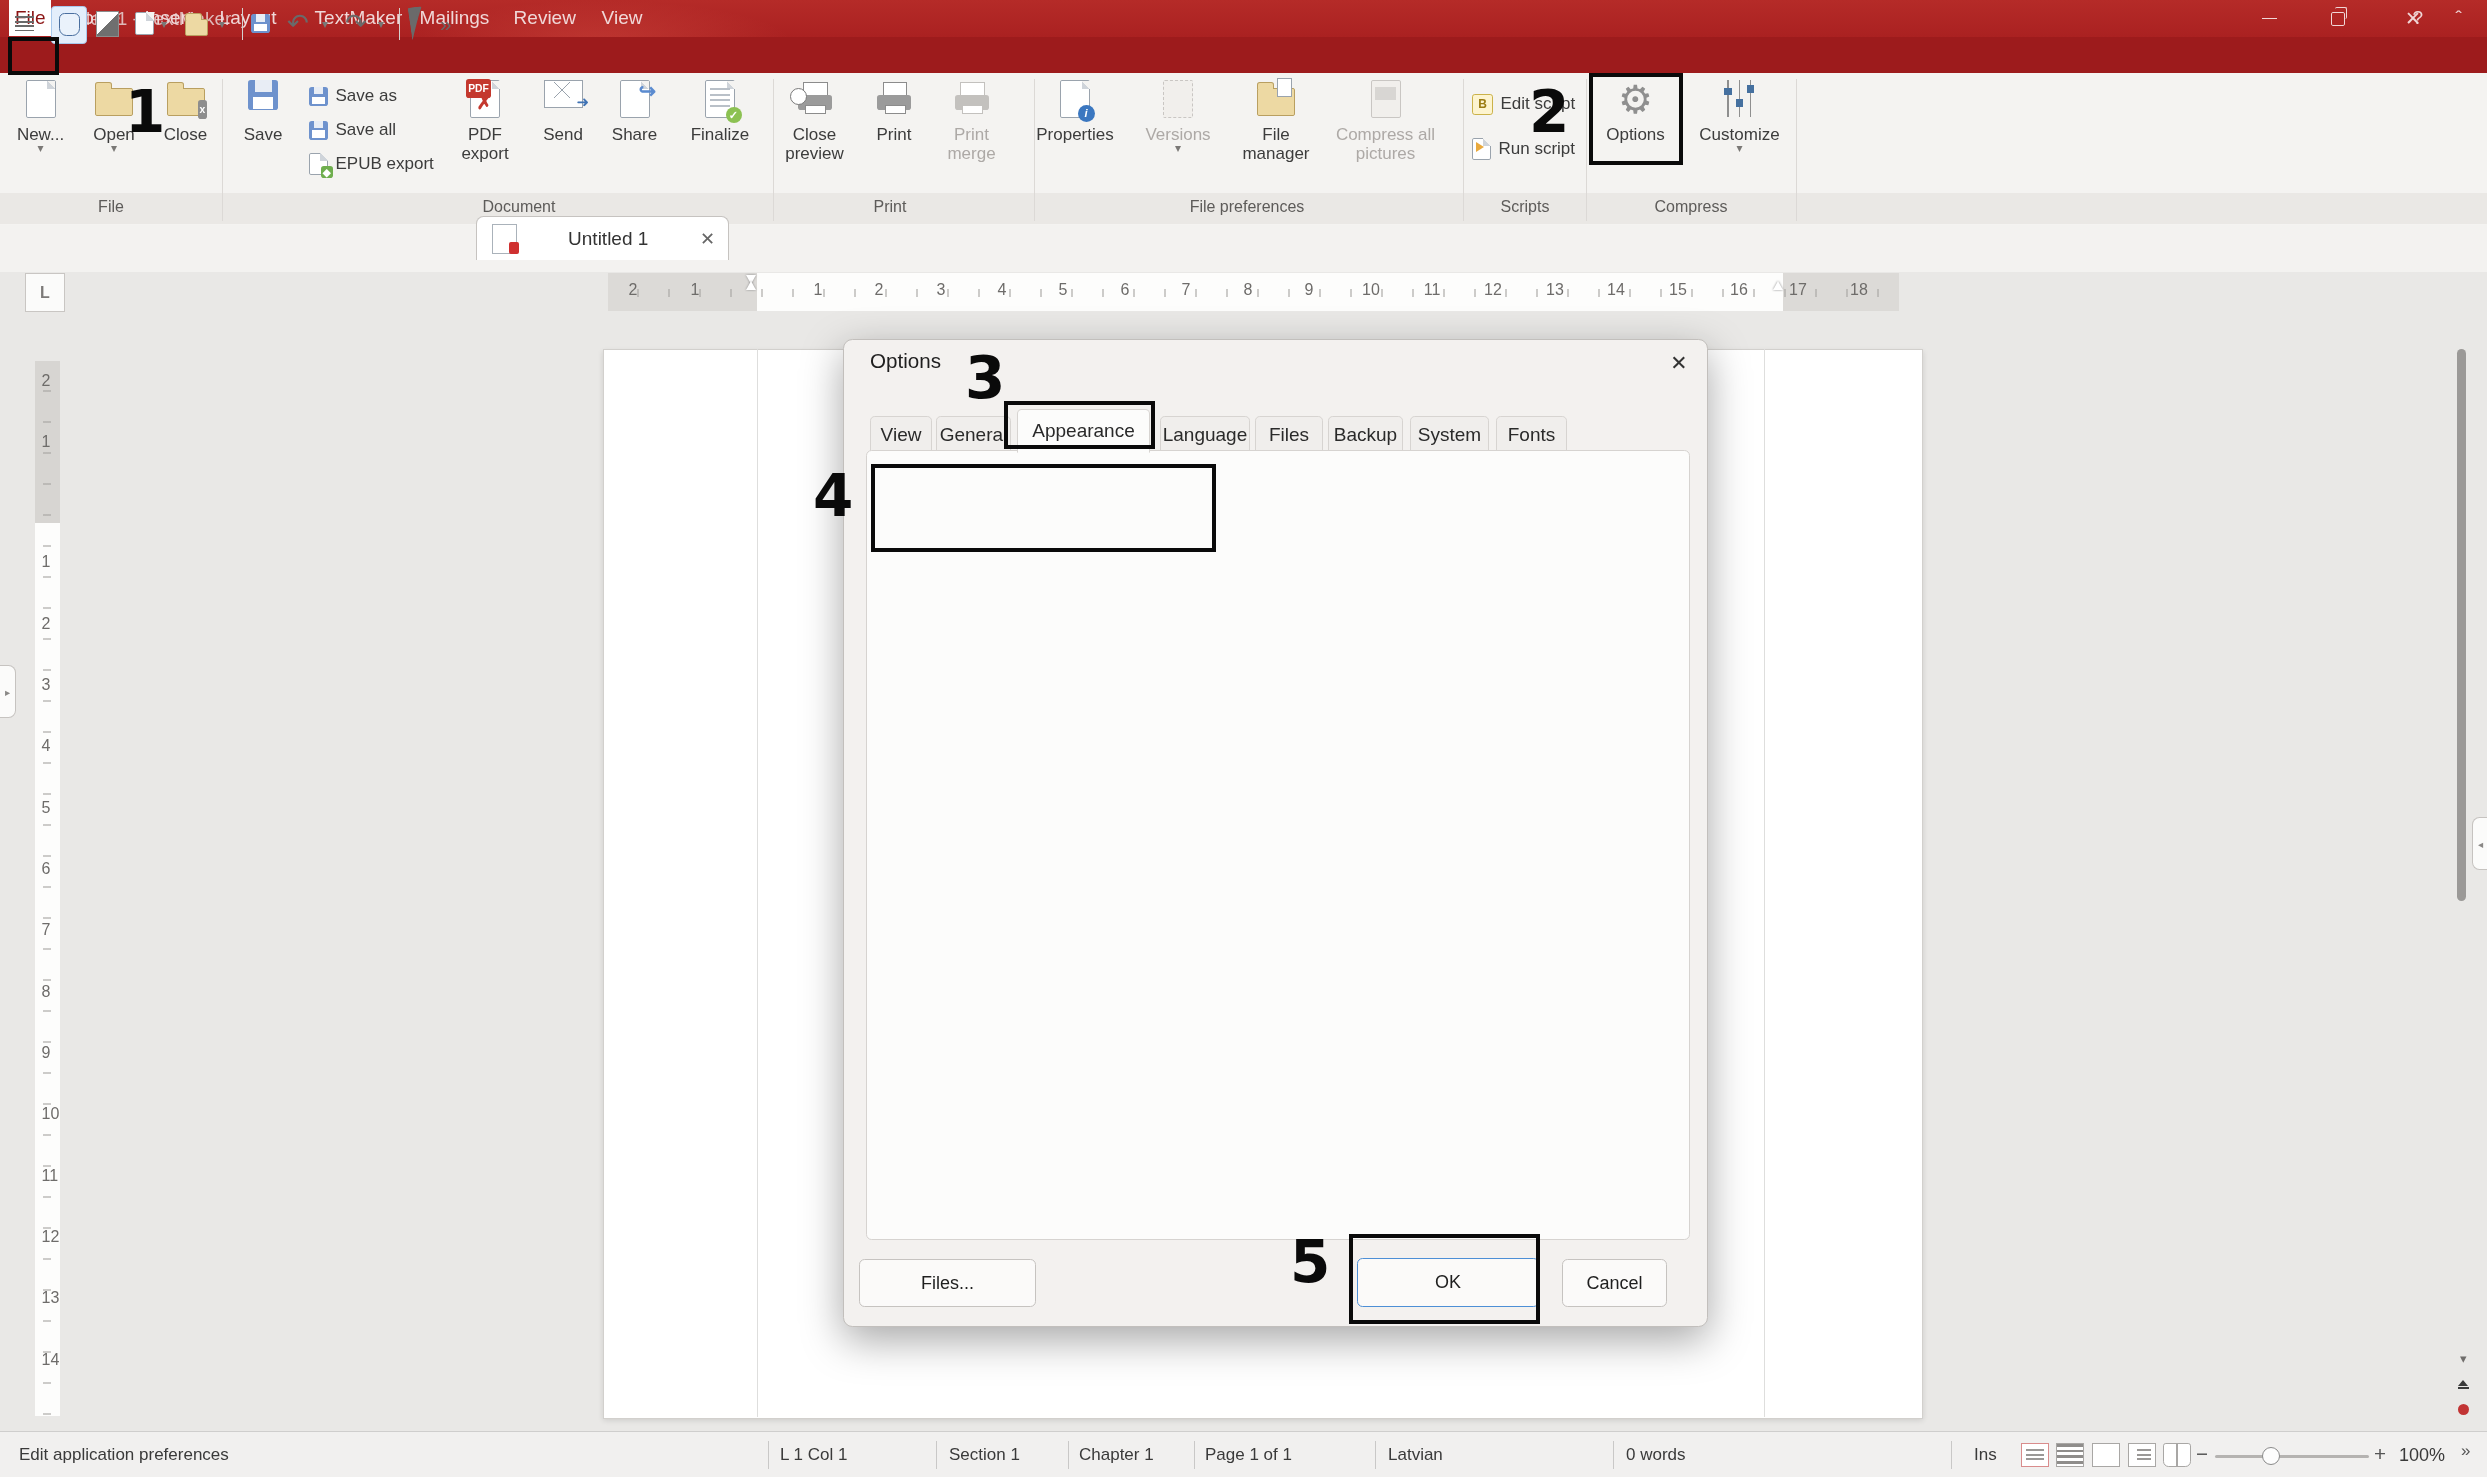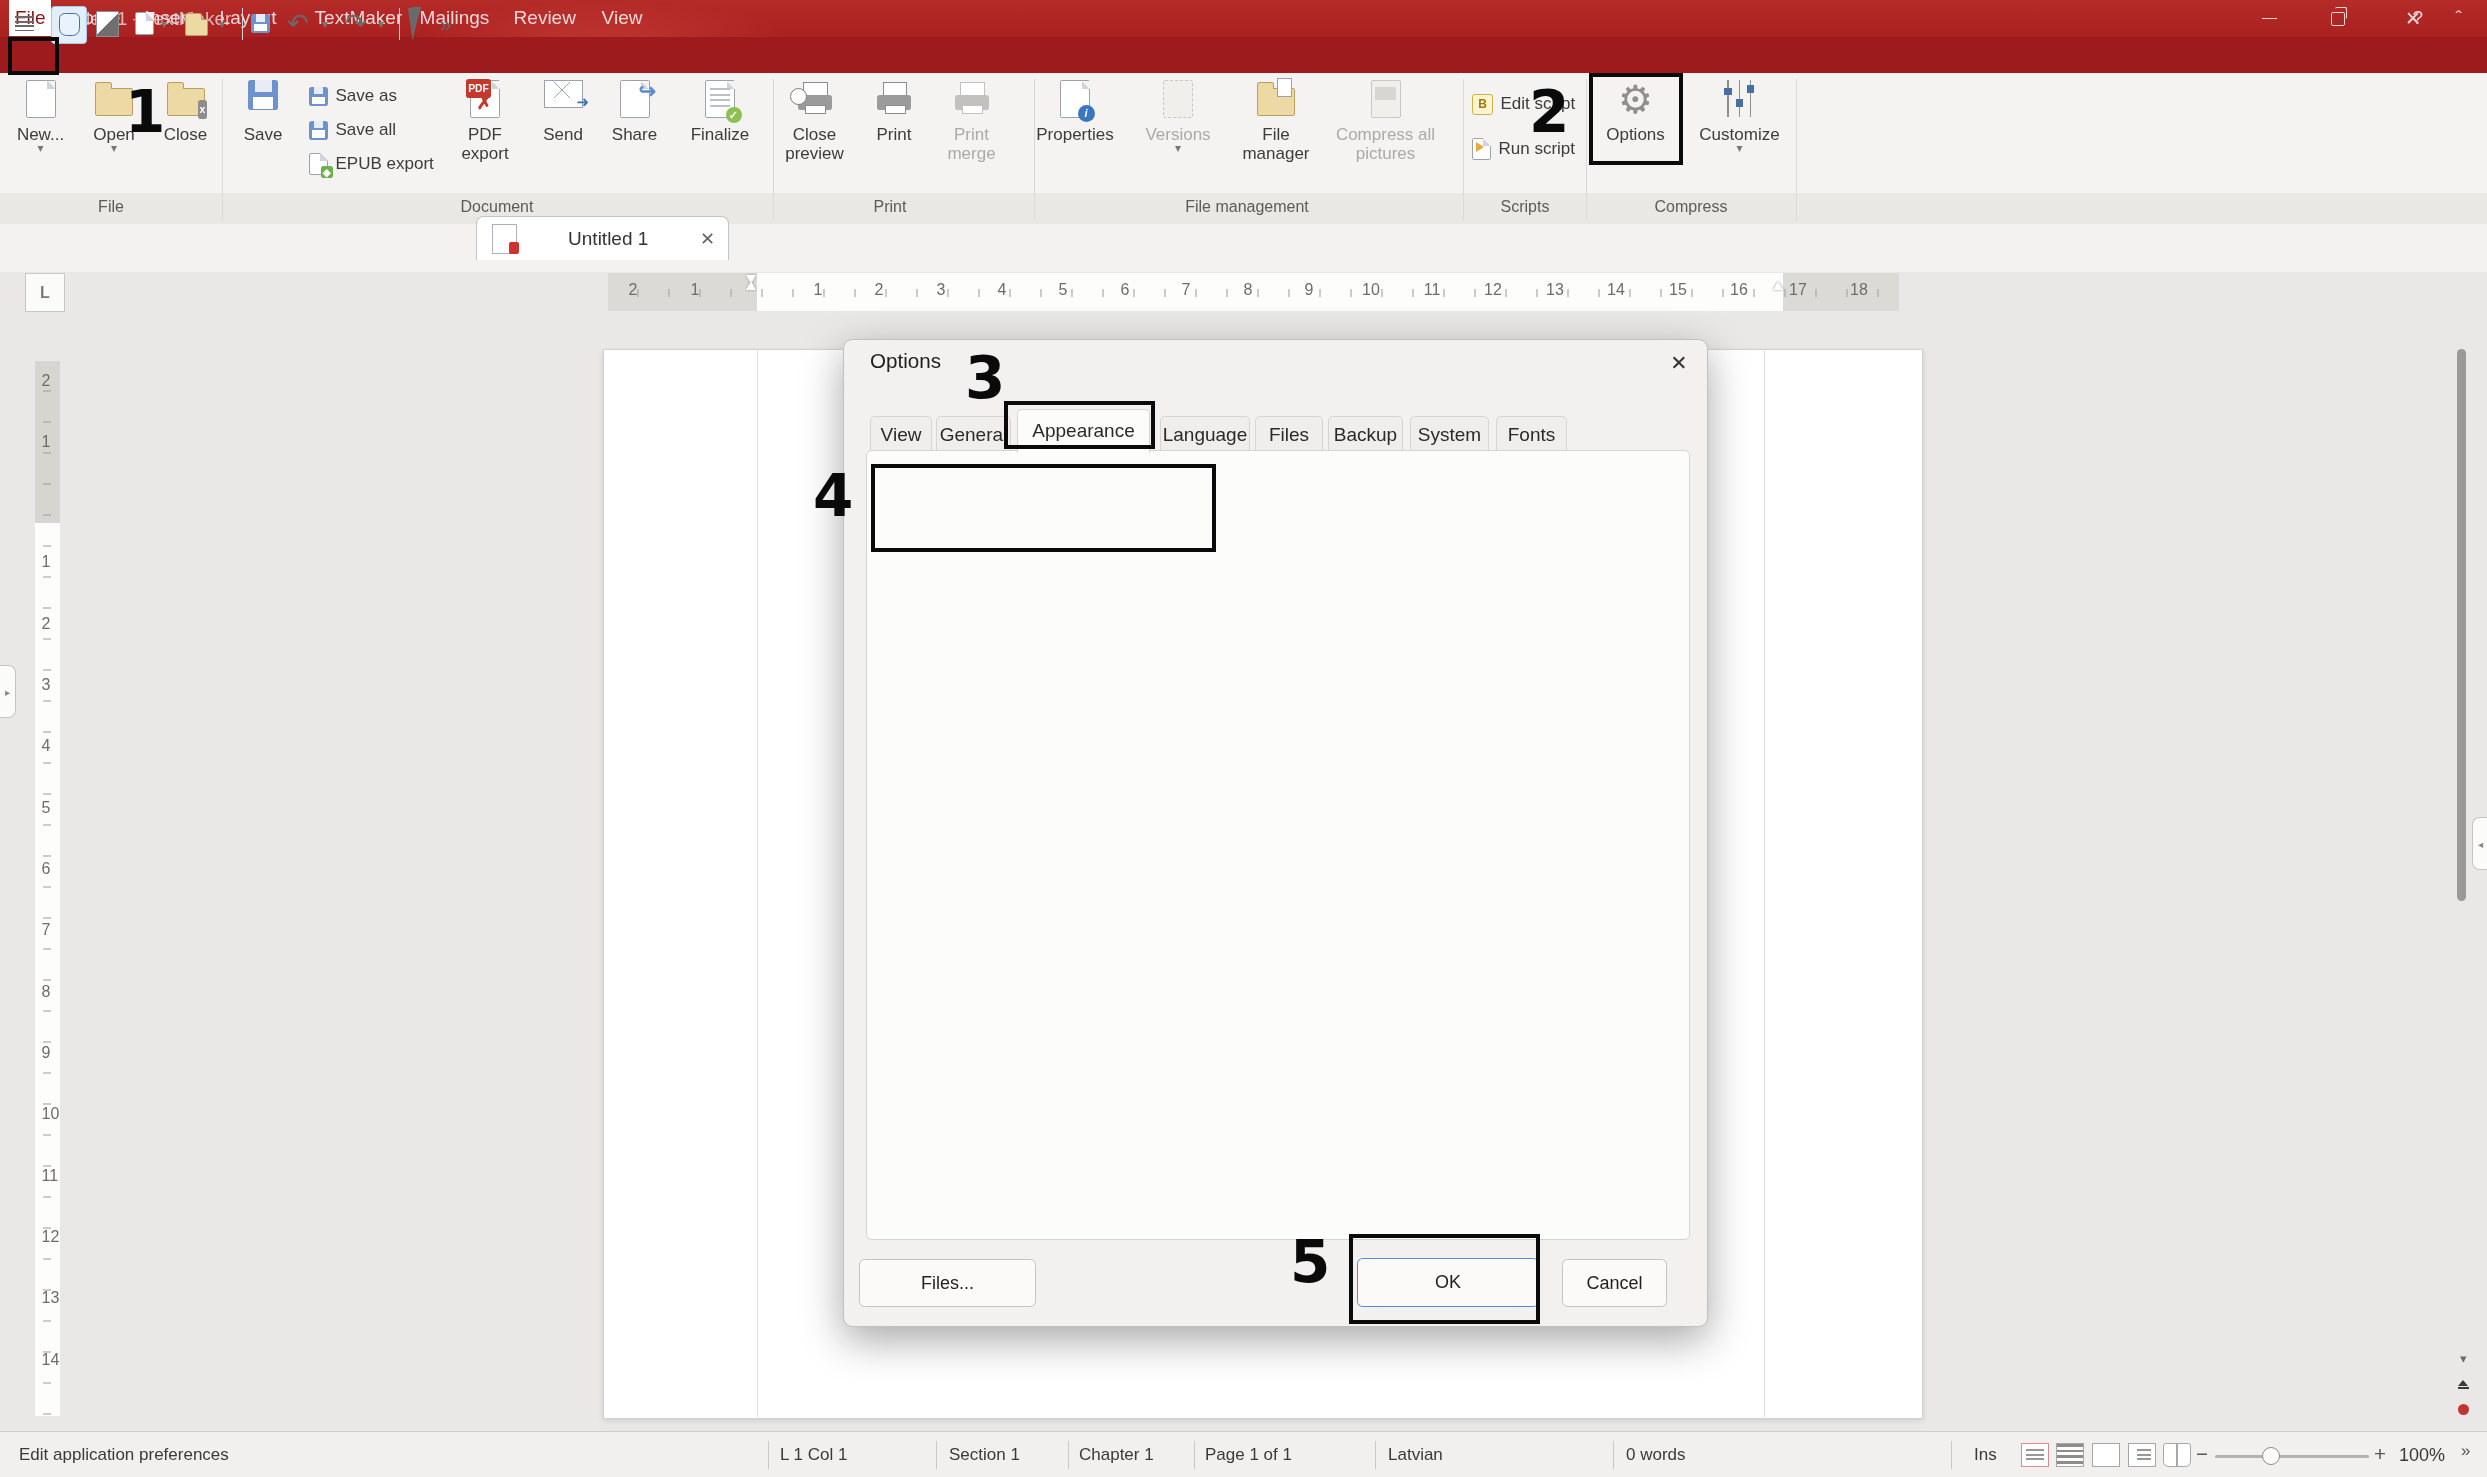--- a/index.html
+++ b/index.html
@@ -269,21 +269,21 @@
   </div>
   <div class="abs rbtn" style="left:678px;width:84px">
     <div class="ric">
         <div class="ic-page ic-lines">
           <span class="circ" style="right:-7.5px;bottom:-5.6px;width:16px;height:16px;background:#8cc152;font-size:11.2px;line-height:16px">✓</span>
         </div>
       </div>
     <div>Finalize</div>
   </div>
   <div class="abs gsep" style="left:773px"></div>
-  <div class="abs gcaption" style="left:497px">Document</div>
+  <div class="abs gcaption" style="left:519px">Document</div>
 
   <div class="abs rbtn" style="left:777px;width:75px">
     <div class="ric">
         <div class="ic-printer">
           <div class="paper"></div>
           <div class="body"></div>
           <div class="out"></div>
           <span class="circ" style="left:-7.5px;top:1.9px;width:15px;height:15px;background:#fff;border:1.9px solid #7a7a7a"></span>
         </div>
       </div>
@@ -337,21 +337,21 @@
   </div>
   <div class="abs rbtn disabled" style="left:1333px;width:105px">
     <div class="ric">
         <div class="ic-frame">
           <span style="position:absolute;left:3.7px;top:5.6px;right:3.7px;height:13px;background:#d8d6d3"></span>
         </div>
       </div>
     <div>Compress all pictures</div>
   </div>
   <div class="abs gsep" style="left:1463px"></div>
-  <div class="abs gcaption" style="left:1247px">File management</div>
+  <div class="abs gcaption" style="left:1247px">File preferences</div>
 
   <div class="abs smallrow" style="left:1472px;top:17px">
     <span style="width:19px;height:19px;background:#fdf4cf;border:0.9px solid #cbb24a;color:#9b7c12;font-size:12px;font-weight:bold;text-align:center;line-height:19px;border-radius:2.8px">B</span>
     <span>Edit script</span>
   </div>
   <div class="abs smallrow" style="left:1472px;top:62px">
     <span class="ic-page small">
         <span style="position:absolute;left:2.8px;top:3.7px;width:0;height:0;border-top:5.6px solid transparent;border-bottom:5.6px solid transparent;border-left:8.4px solid #e9a93d"></span>
       </span>
     <span>Run script</span>

